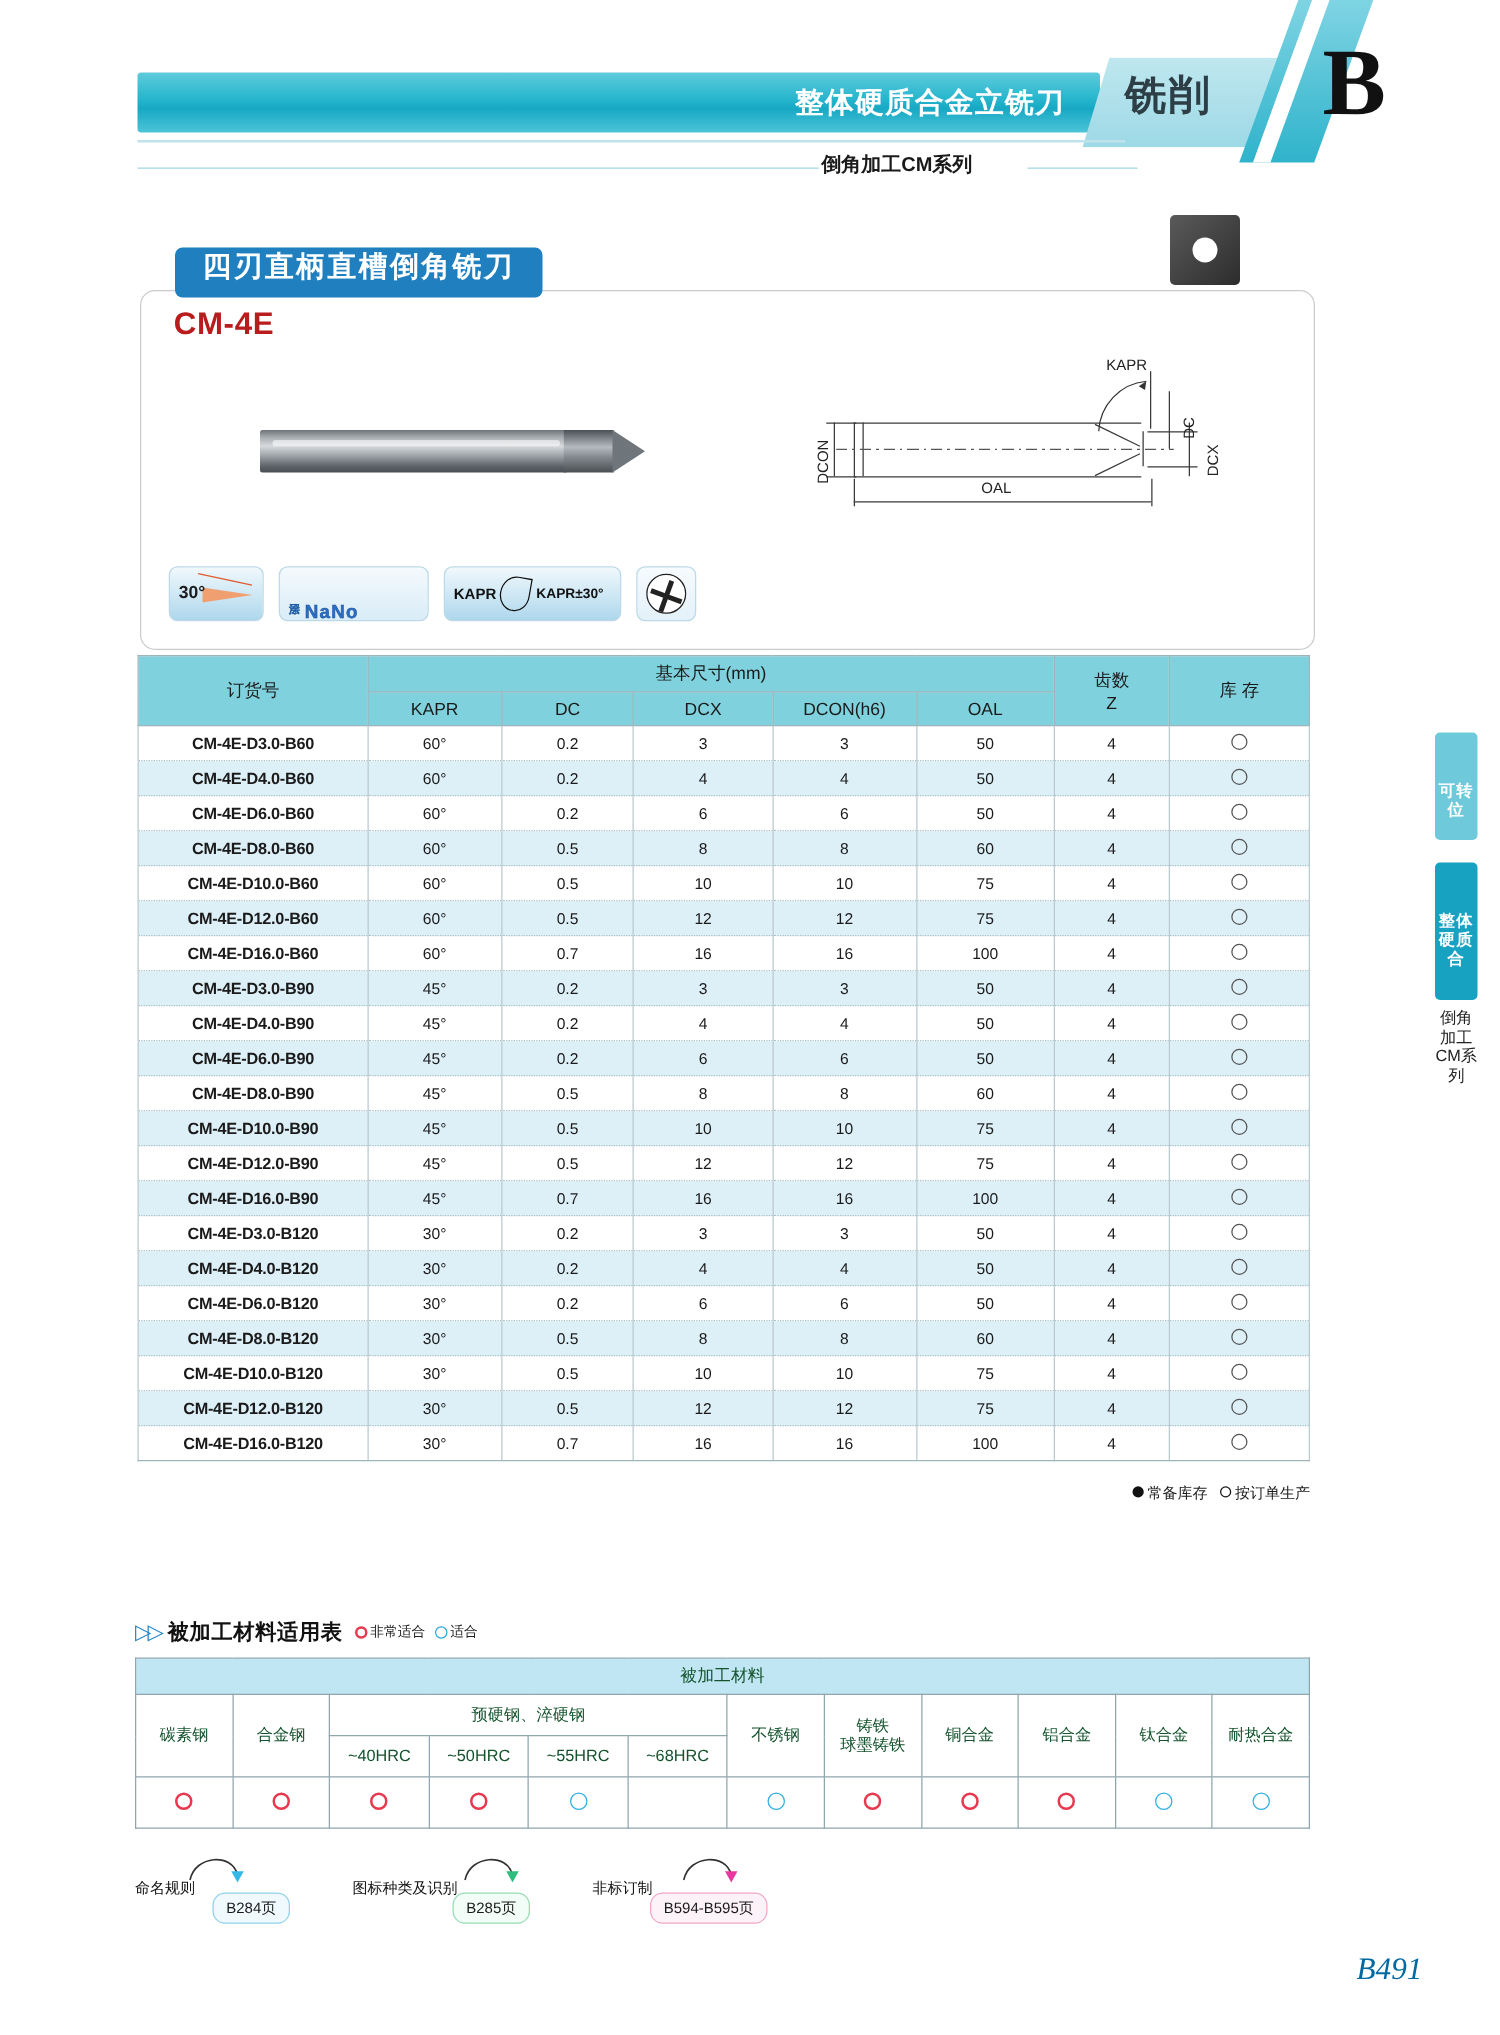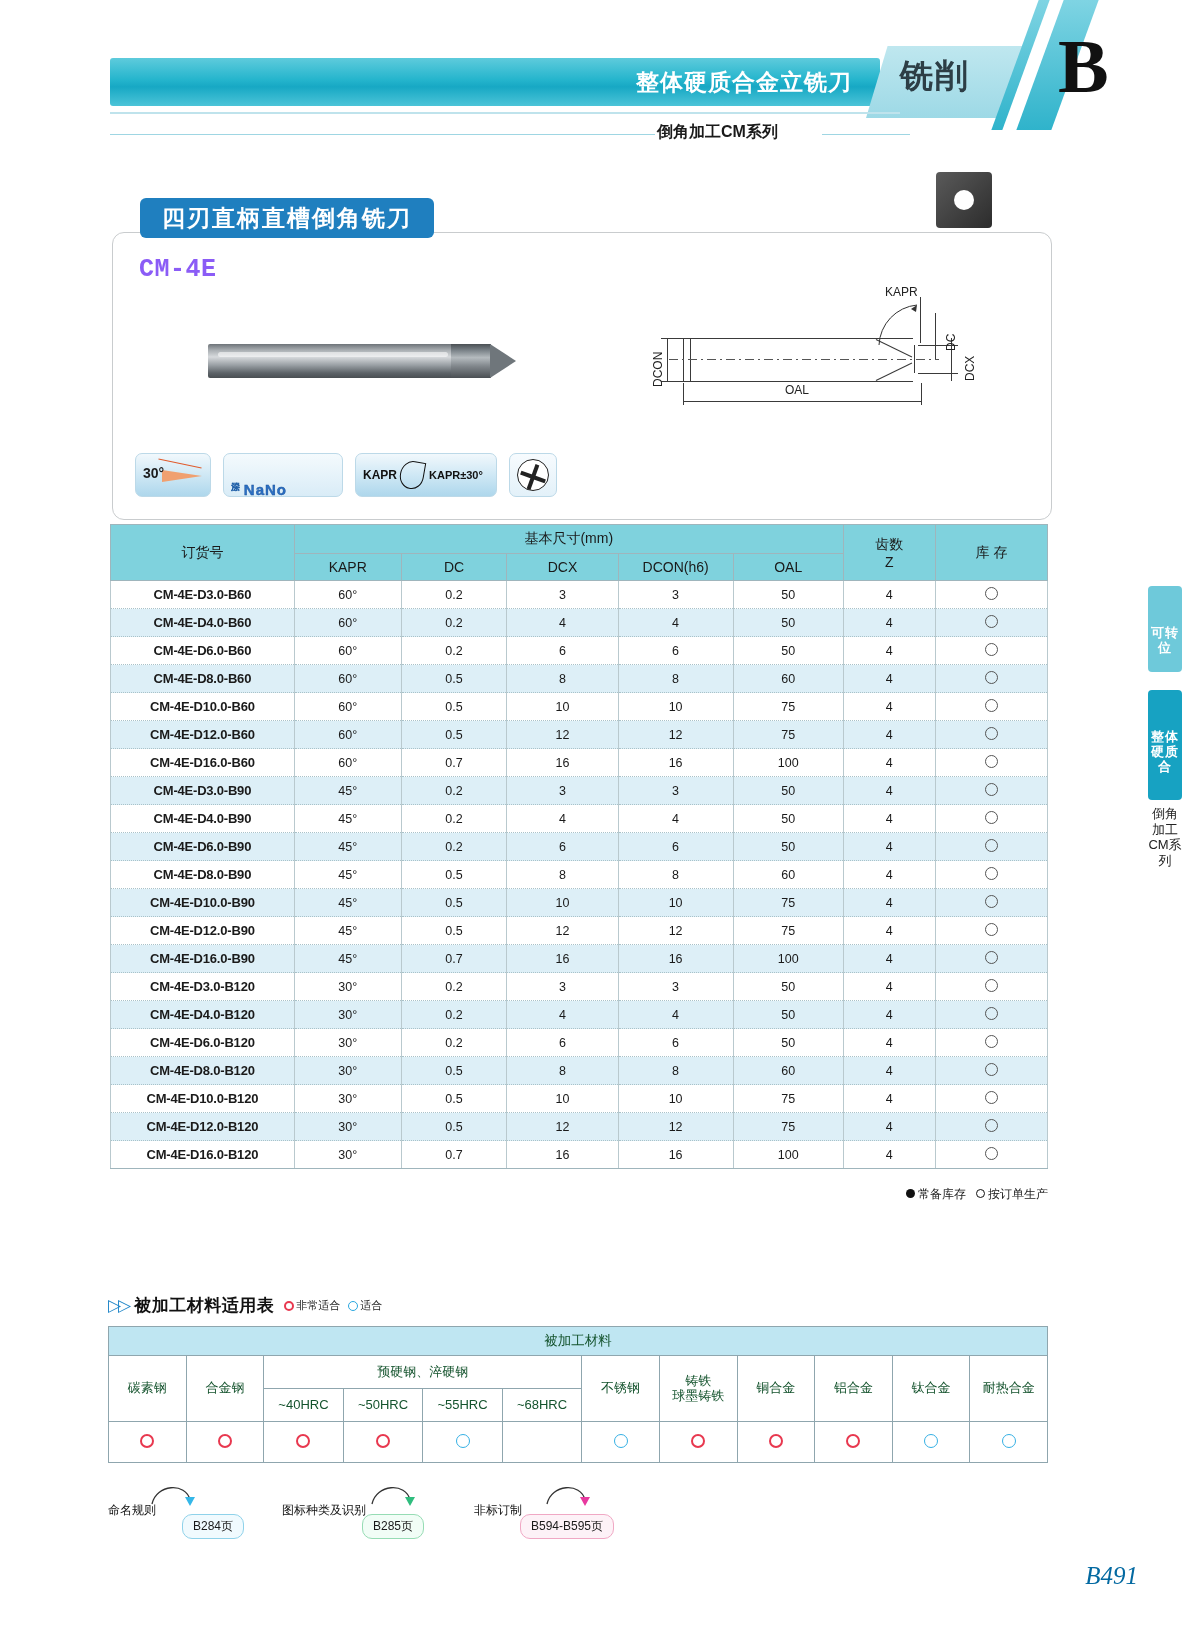--- a/index.html
+++ b/index.html
@@ -105,21 +105,21 @@
   }
 
   
   .sec-pill {
     position: absolute;
     left: 140px; top: 198px;
     height: 40px;
     background: #1f7fbf;
     border-radius: 6px;
     padding: 0 22px;
-    display: flex; align-items: center;
+    display: flex; align-items: flex-start;
     z-index: 5;
   }
   .sec-pill span {
     color: #ffffff;
     font-size: 23px;
     font-weight: bold;
     letter-spacing: 2px;
     white-space: nowrap;
   }
 
@@ -153,26 +153,25 @@
     position: absolute;
     left: 112px; top: 232px;
     width: 940px; height: 288px;
     background: #ffffff;
     border: 1px solid #c9ccce;
     border-radius: 12px;
     box-sizing: border-box;
   }
   .panel-code {
     position: absolute;
-    left: 26px; top: 22px;
+    left: 26px; top: 12px;
     font-size: 25px;
     font-weight: bold;
-    color: #8b5cf6;
+    color: #b91c1c;
     letter-spacing: 0.5px;
-    font-family: Liberation Mono, monospace;
   }
 
   
   .tool-photo { position: absolute; left: 95px; top: 105px; width: 305px; height: 46px; }
   .tp-shank {
     position: absolute; left: 0; top: 6px; width: 245px; height: 34px;
     background: linear-gradient(180deg,#6e7479 0%, #a9aeb2 18%, #d7dadd 38%, #9aa0a5 62%, #5d6368 85%, #494e52 100%);
     border-radius: 2px 0 0 2px;
   }
   .tp-body {
@@ -822,21 +821,21 @@
         <td><span class="mat-ring-blue"></span></td>
       </tr>
 </tbody>
   </table>
 
 <div class="flink" style="left:108px; top:1502px;">命名规则</div>
 <svg class="farrow" style="left:150px; top:1480px;">
   <path d="M 2 24 C 6 4, 36 2, 40 20" stroke="#333" fill="none" stroke-width="1.3"></path>
   <polygon points="40,26 35,17 45,17" fill="#35b7e8"></polygon>
 </svg>
-<div class="fbadge fb1" style="left:170px; top:1514px;margin-left:12px;">B284页</div>
+<div class="fbadge fb1" style="left:170px; top:1514px;">B284页</div>
 
 <div class="flink" style="left:282px; top:1502px;">图标种类及识别</div>
 <svg class="farrow" style="left:370px; top:1480px;">
   <path d="M 2 24 C 6 4, 36 2, 40 20" stroke="#333" fill="none" stroke-width="1.3"></path>
   <polygon points="40,26 35,17 45,17" fill="#2fbd7e"></polygon>
 </svg>
 <div class="fbadge fb2" style="left:362px; top:1514px;">B285页</div>
 
 <div class="flink" style="left:474px; top:1502px;">非标订制</div>
 <svg class="farrow" style="left:545px; top:1480px;">

